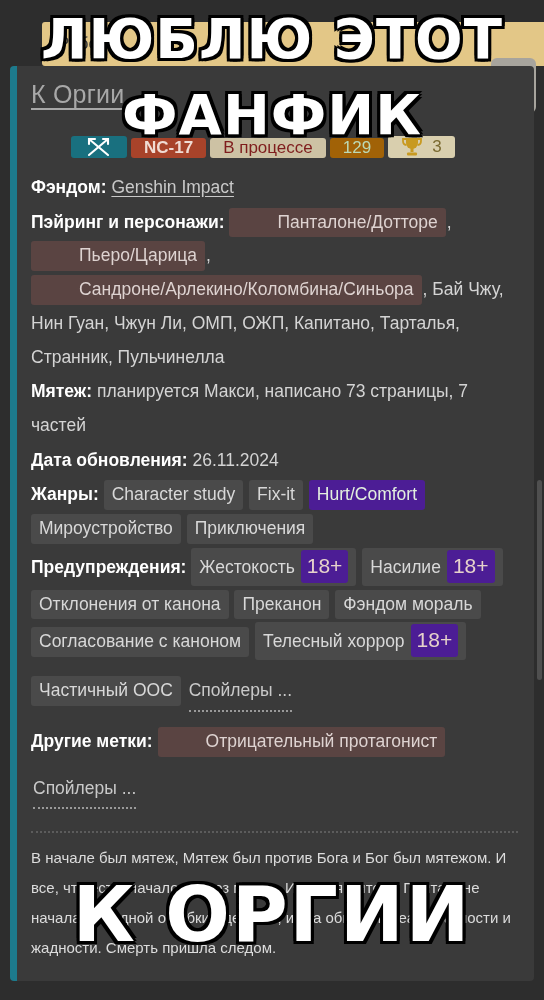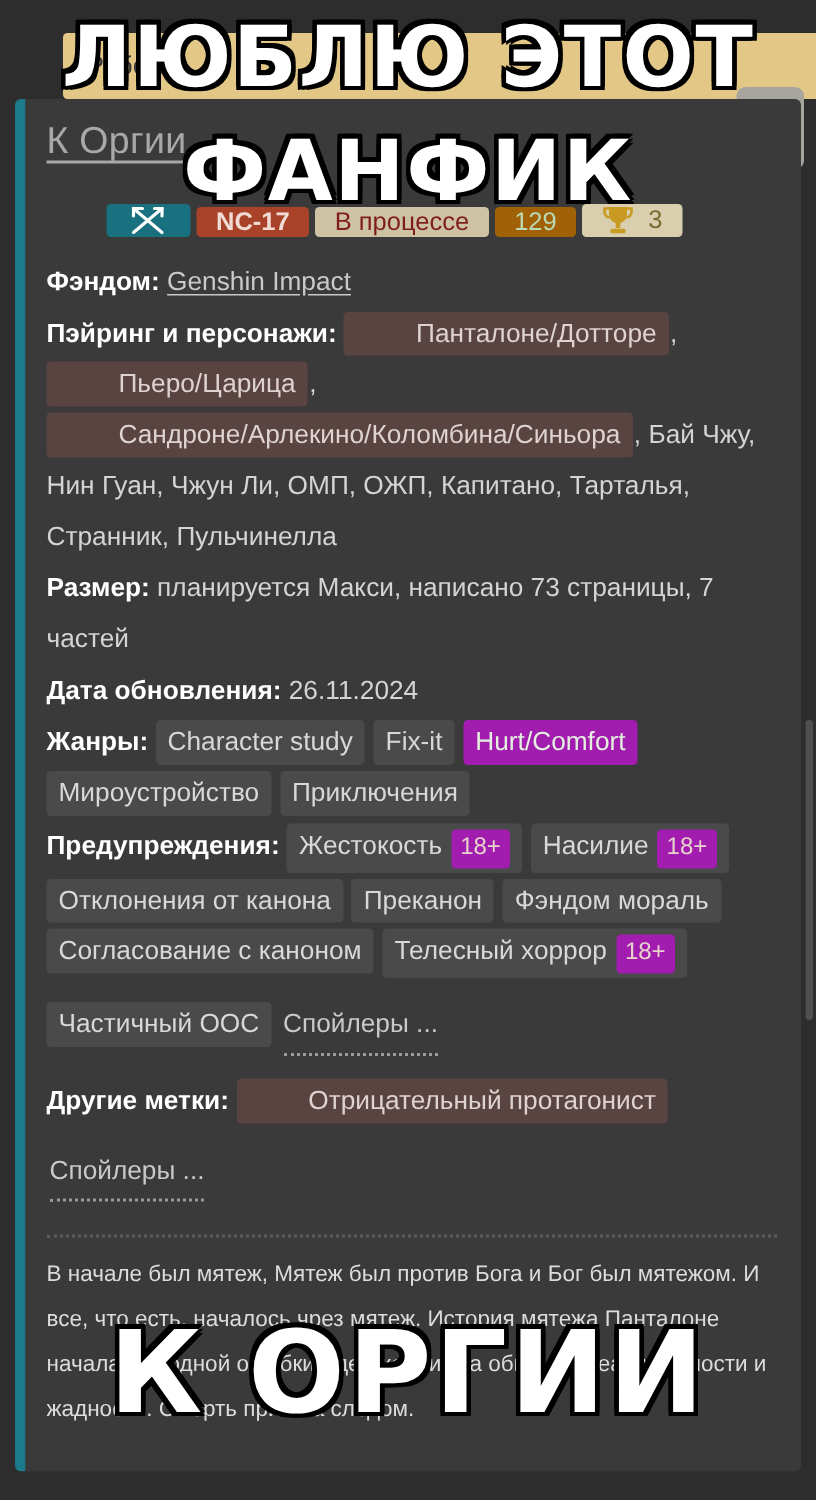--- a/index.html
+++ b/index.html
@@ -98,29 +98,29 @@
   .tag {
     display: inline-block;
     background: #4a4a4a;
     color: #d8d8d8;
     border-radius: 3px;
     padding: 2px 8px 3px;
     margin: 1px 1px 2px 0;
     line-height: 1.42;
   }
   .tag-char { background: #5a4442; color: #ded3d1; padding-left: 48px; }
-  .tag-green { background: #a21caf; color: #e3f0df; }
+  .tag-green { background: #4c1d95; color: #e3f0df; }
   .tag-18 {
     display: inline-block;
-    background: #a21caf;
+    background: #4c1d95;
     color: #e6d2cb;
     border-radius: 3px;
     padding: 1px 6px 2px;
     margin-left: 6px;
-    font-size: 16px;
+    font-size: 21px;
   }
   .spoiler {
     display: inline-block;
     color: #c9c9c9;
     border-bottom: 2px dotted #9a9a9a;
     padding-bottom: 2px;
     margin: 12px 2px;
   }
   .sep-dotted {
     border: none;
@@ -242,21 +242,21 @@
 
         <div class="meta-row">
           <span class="lbl">Пэйринг и персонажи:</span>
           <span class="tag tag-char">Панталоне/Дотторе</span><span>,</span>
           <span class="tag tag-char">Пьеро/Царица</span><span>,</span>
           <span class="tag tag-char">Сандроне/Арлекино/Коломбина/Синьора</span><span>,</span>
           <span>Бай Чжу, Нин Гуан, Чжун Ли, ОМП, ОЖП, Капитано, Тарталья, Странник, Пульчинелла</span>
         </div>
 
         <div class="meta-row">
-          <span class="lbl">Размер:</span>
+          <span class="lbl">Мятеж:</span>
           <span>планируется Макси, написано 73 страницы, 7 частей</span>
         </div>
 
         <div class="meta-row">
           <span class="lbl">Дата обновления:</span>
           <span>26.11.2024</span>
         </div>
 
         <div class="meta-row">
           <span class="lbl">Жанры:</span>

